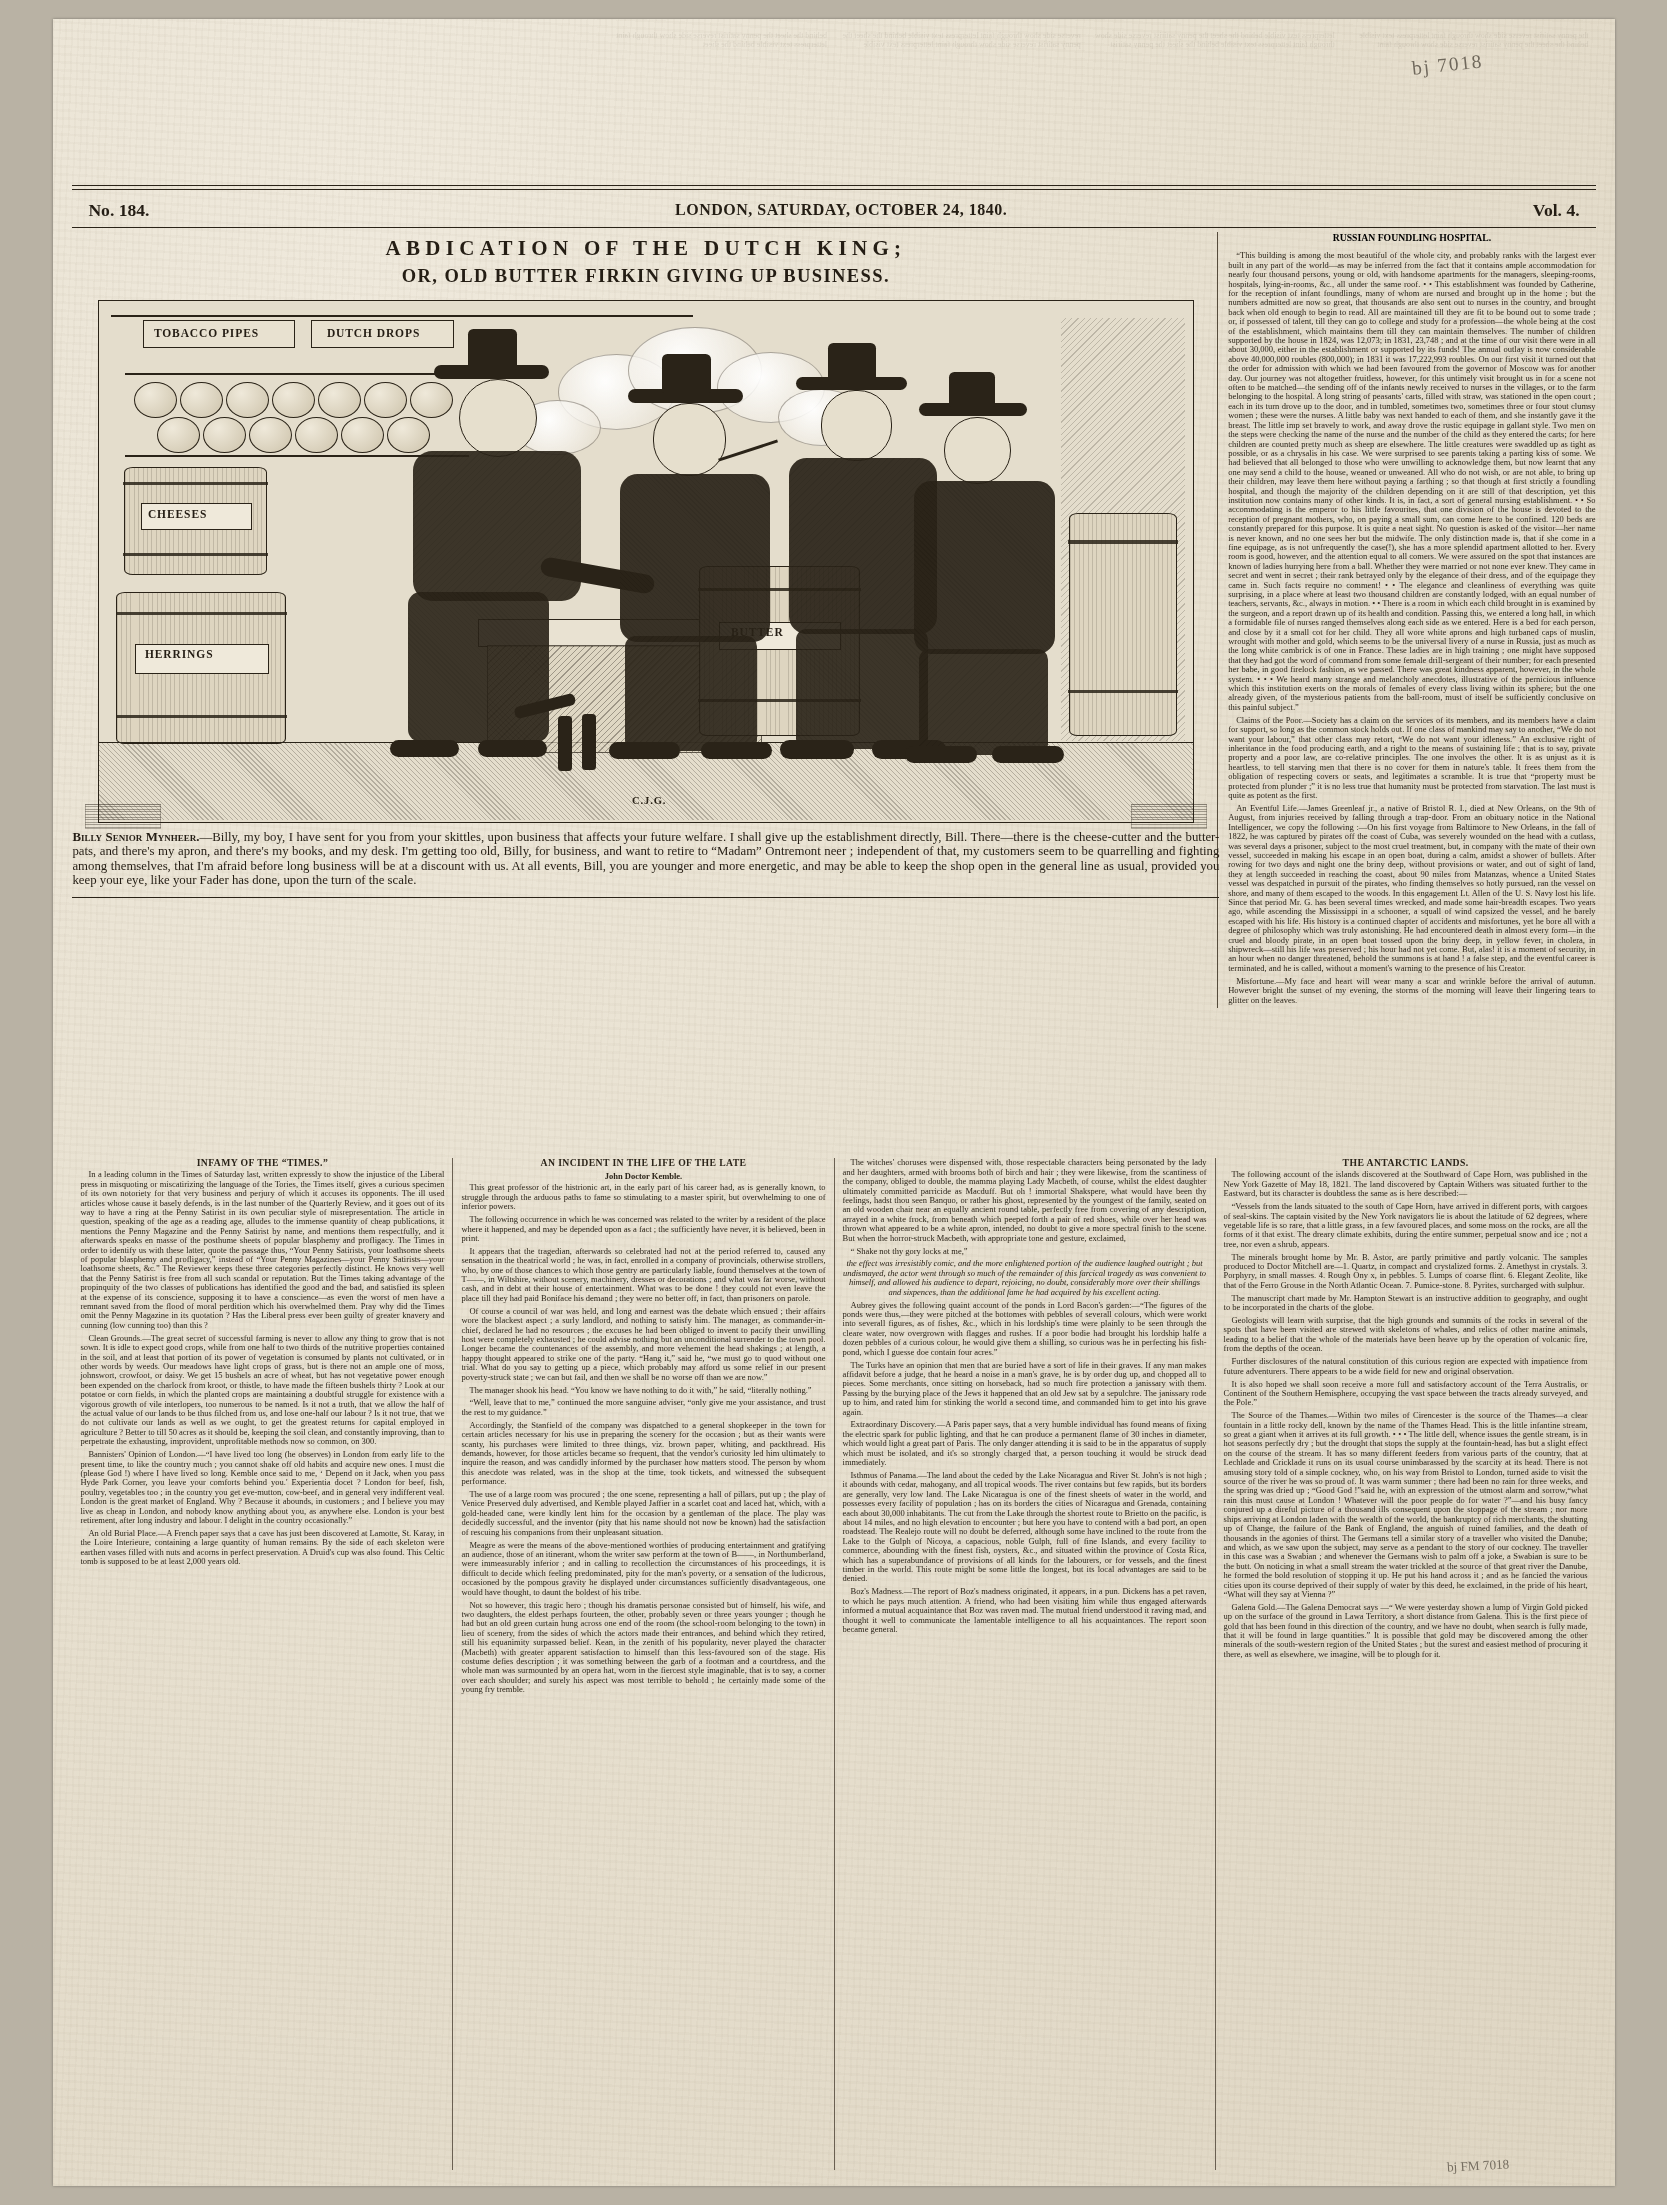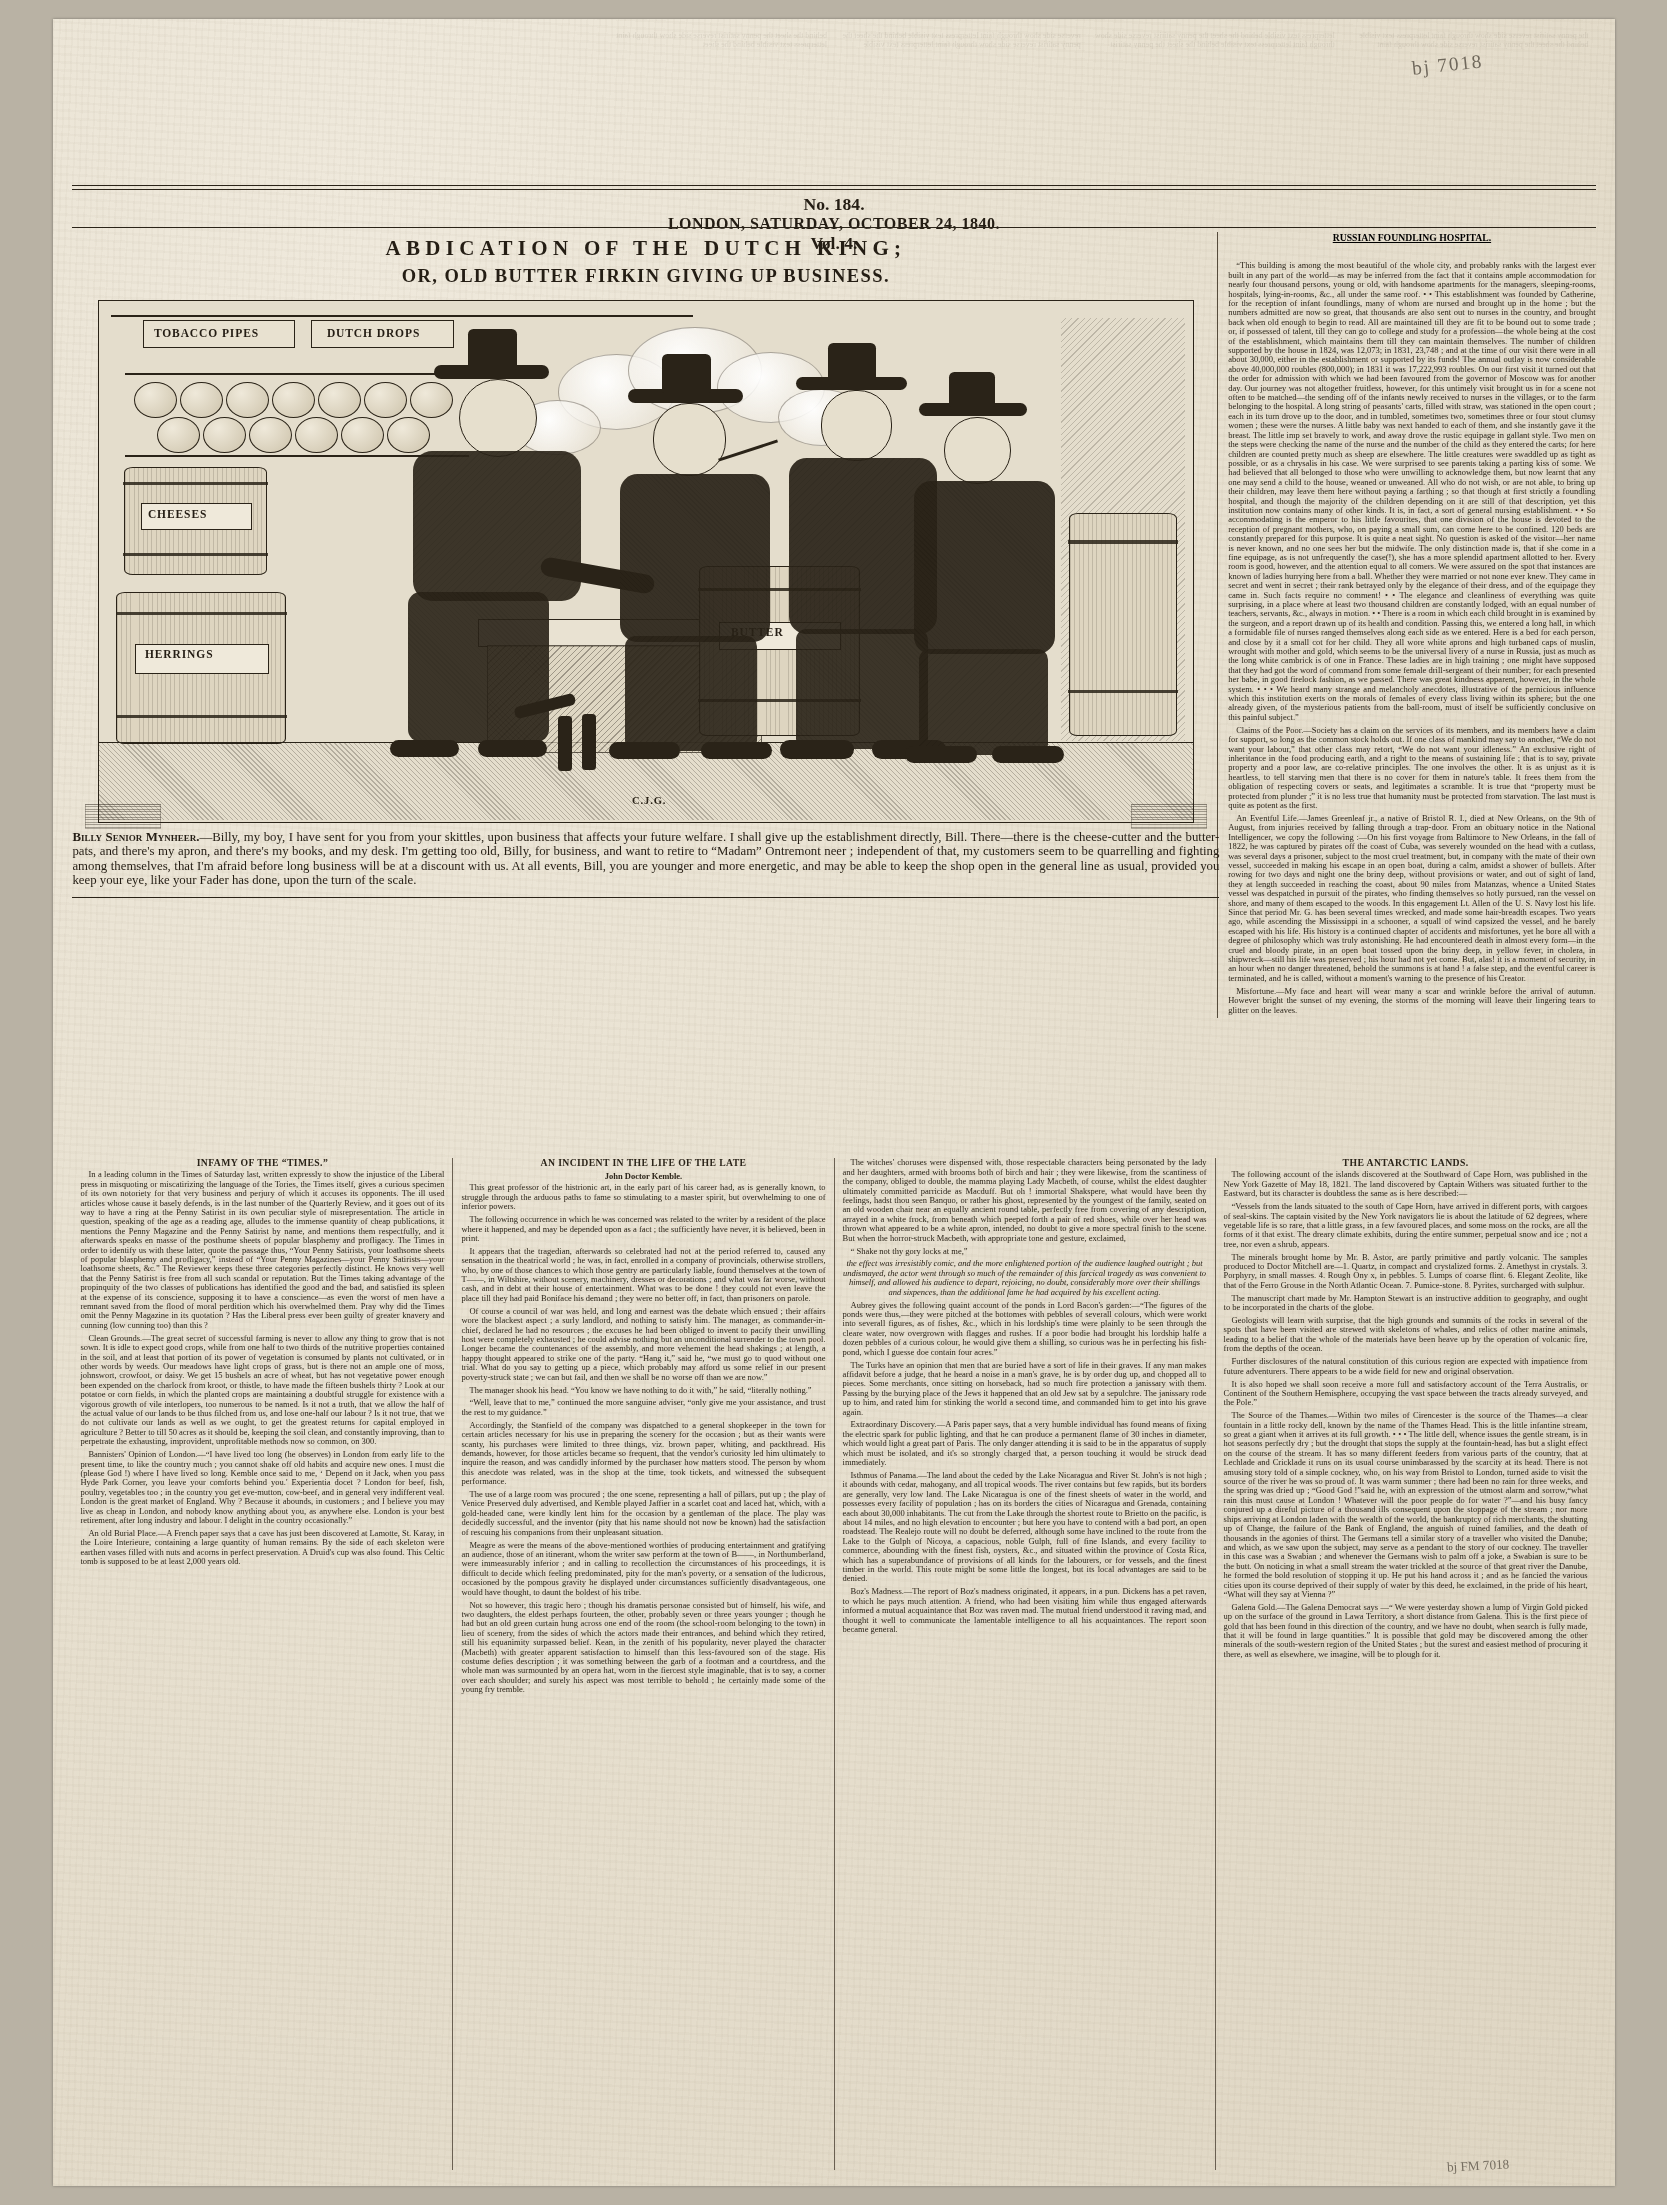--- a/index.html
+++ b/index.html
@@ -71,21 +71,21 @@
     border-top:1.8px solid #2b2419;
   }
   #rule-top2{
     position:absolute;left:19.4px;right:19.4px;top:170px;
     border-top:0.9px solid #2b2419;
   }
   #issueline{
     position:absolute;left:19.4px;right:19.4px;top:175px;height:32px;
     display:flex;align-items:center;justify-content:space-between;
     padding:0 16px;box-sizing:border-box;
-    font-size:17.6px;font-weight:bold;color:#241d14;flex-direction:column;
+    font-size:17.6px;font-weight:bold;color:#241d14;
   }
   #issueline .center{font-size:16px;letter-spacing:0.5px;font-weight:bold;}
   #rule-bot{
     position:absolute;left:19.4px;right:19.4px;top:208px;
     border-top:1.8px solid #2b2419;
   }
 
   
   #body{
     position:absolute;left:19.4px;right:19.4px;top:213px;bottom:16px;
@@ -155,22 +155,22 @@
   .col h3{
     font-size:9.7px;margin:0 0 2.6px 0;text-align:center;
     font-variant:small-caps;font-weight:bold;letter-spacing:0.4px;
   }
   .col h4{
     font-size:8.5px;margin:4.4px 0 1.8px 0;text-align:center;font-weight:bold;
   }
   .col p{margin:0 0 3.5px 0;text-indent:8px;}
   .col p.first{text-indent:8px;}
   #right-col h3{
-    font-size:9.7px;margin:0 0 18px 0;text-align:center;
-    font-variant:small-caps;font-weight:bold;text-decoration:underline;
+    font-size:9.7px;margin:0 0 8px 0;text-align:center;
+    font-variant:small-caps;font-weight:bold;
   }
   #right-col p{
     margin:0 0 3.5px 0;font-size:8.5px;line-height:9.4px;text-align:justify;text-indent:8px;color:#2b2419;
   }
   #right-col{
     column-count:1;
   }
   
   .barrel{
     position:absolute;

